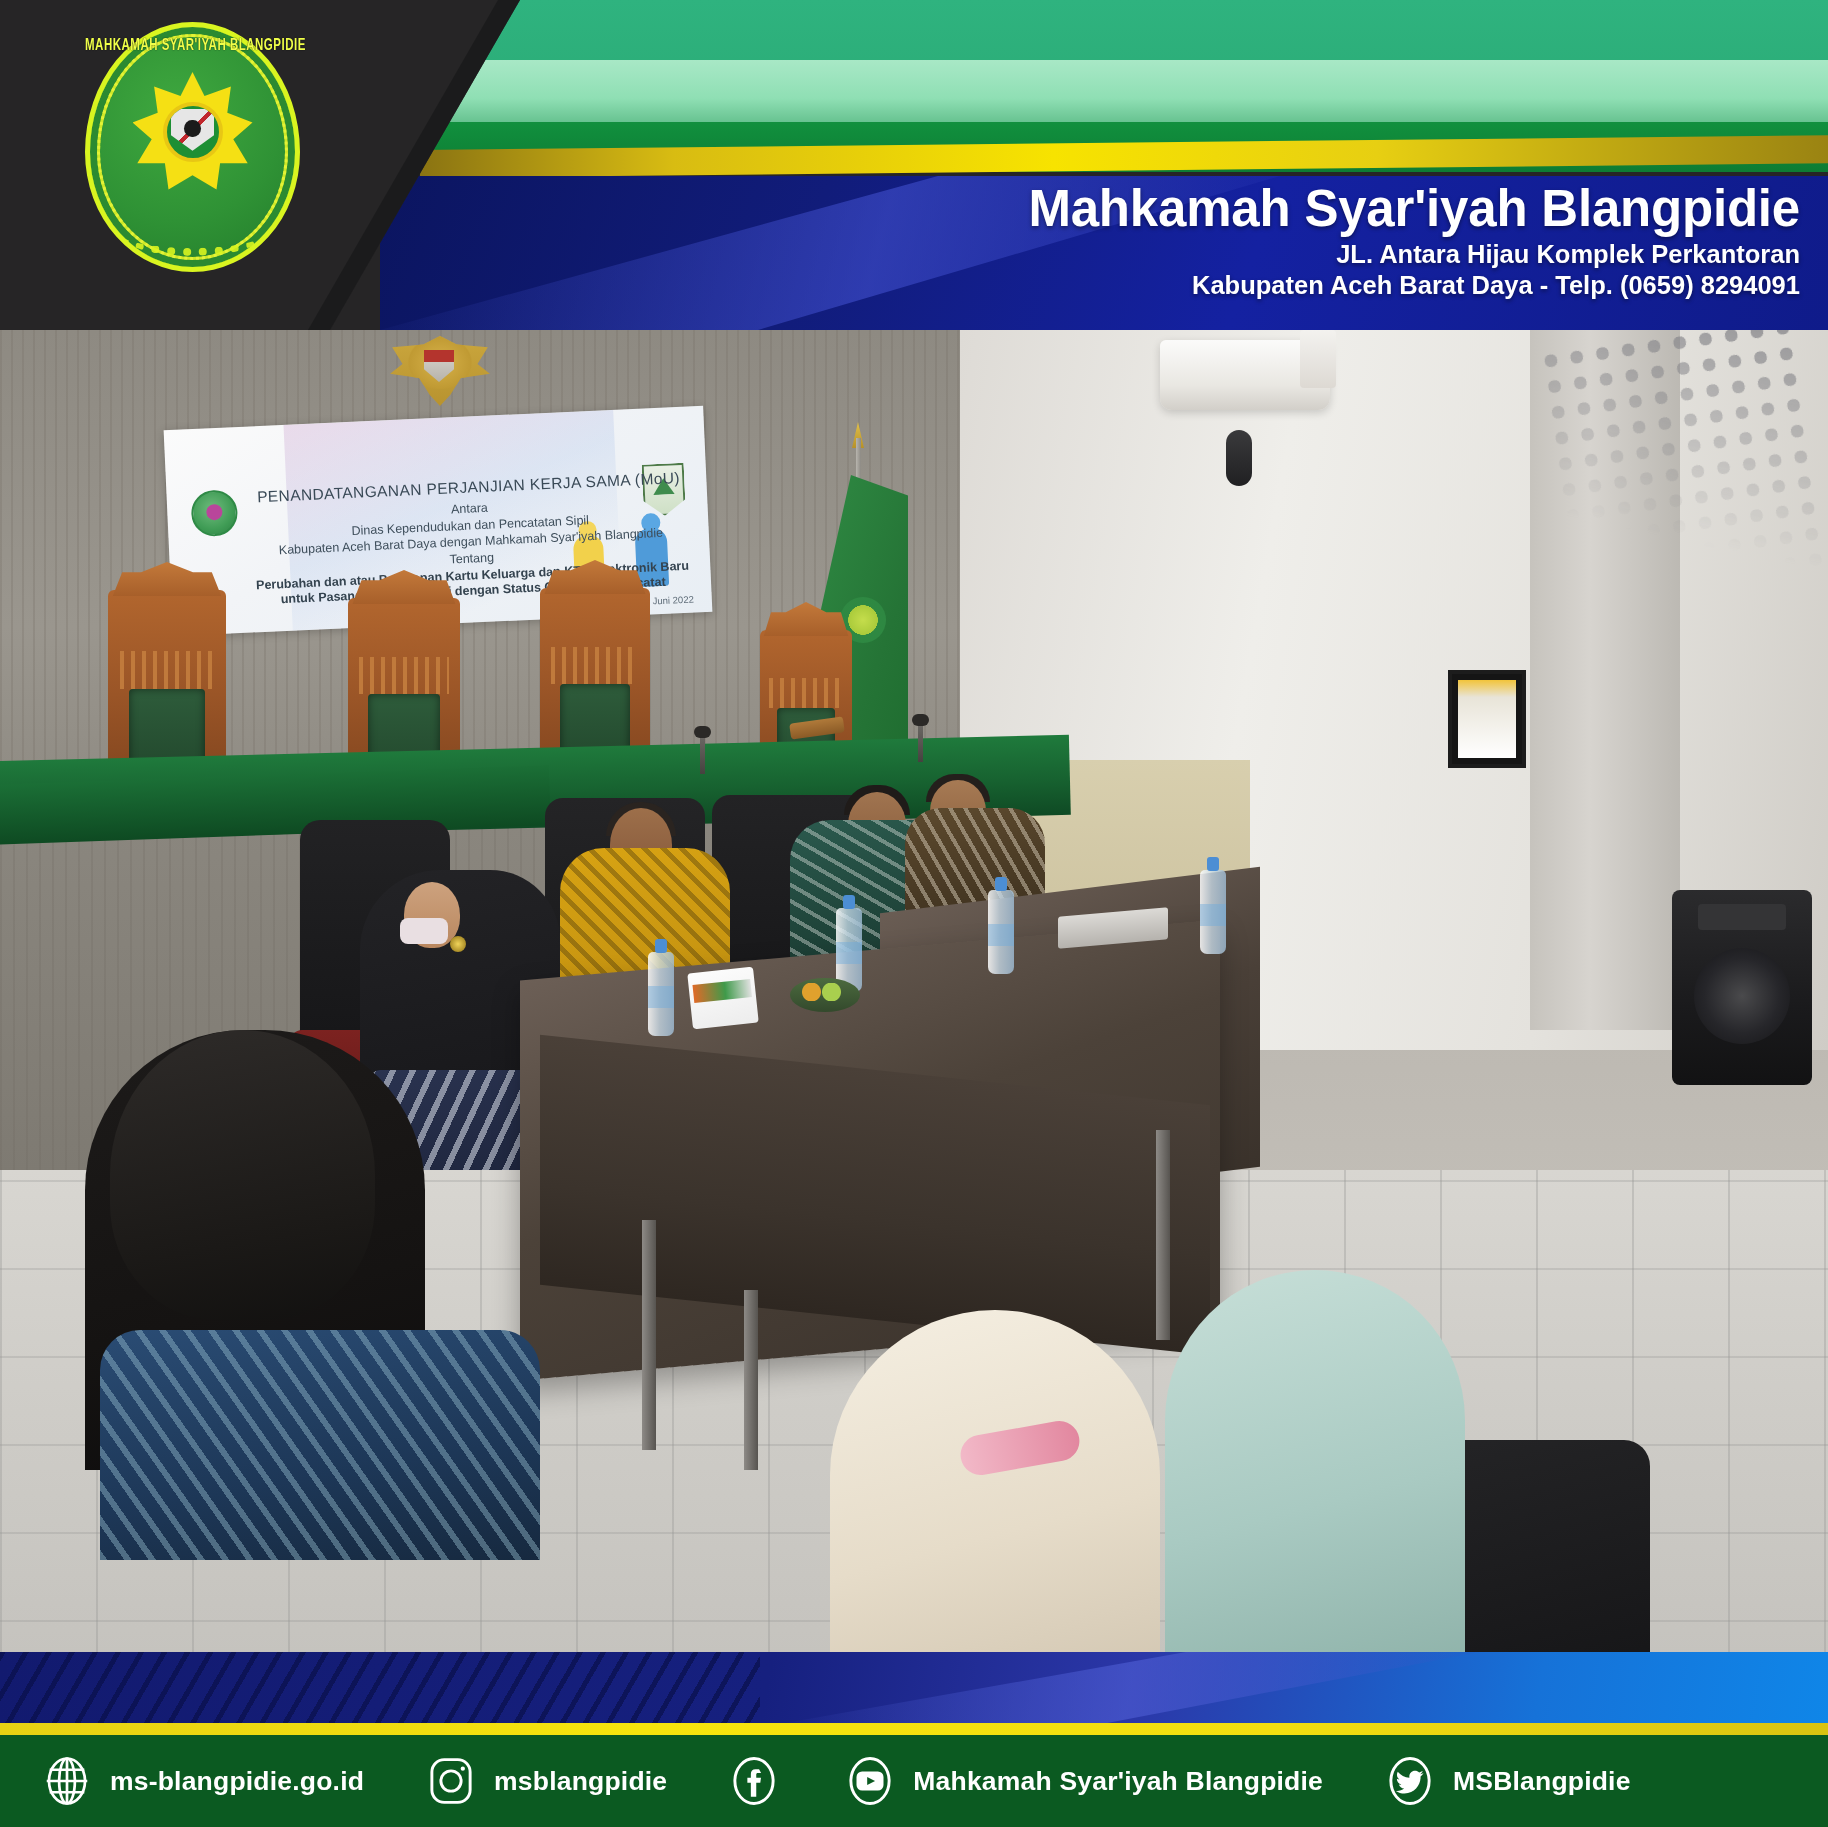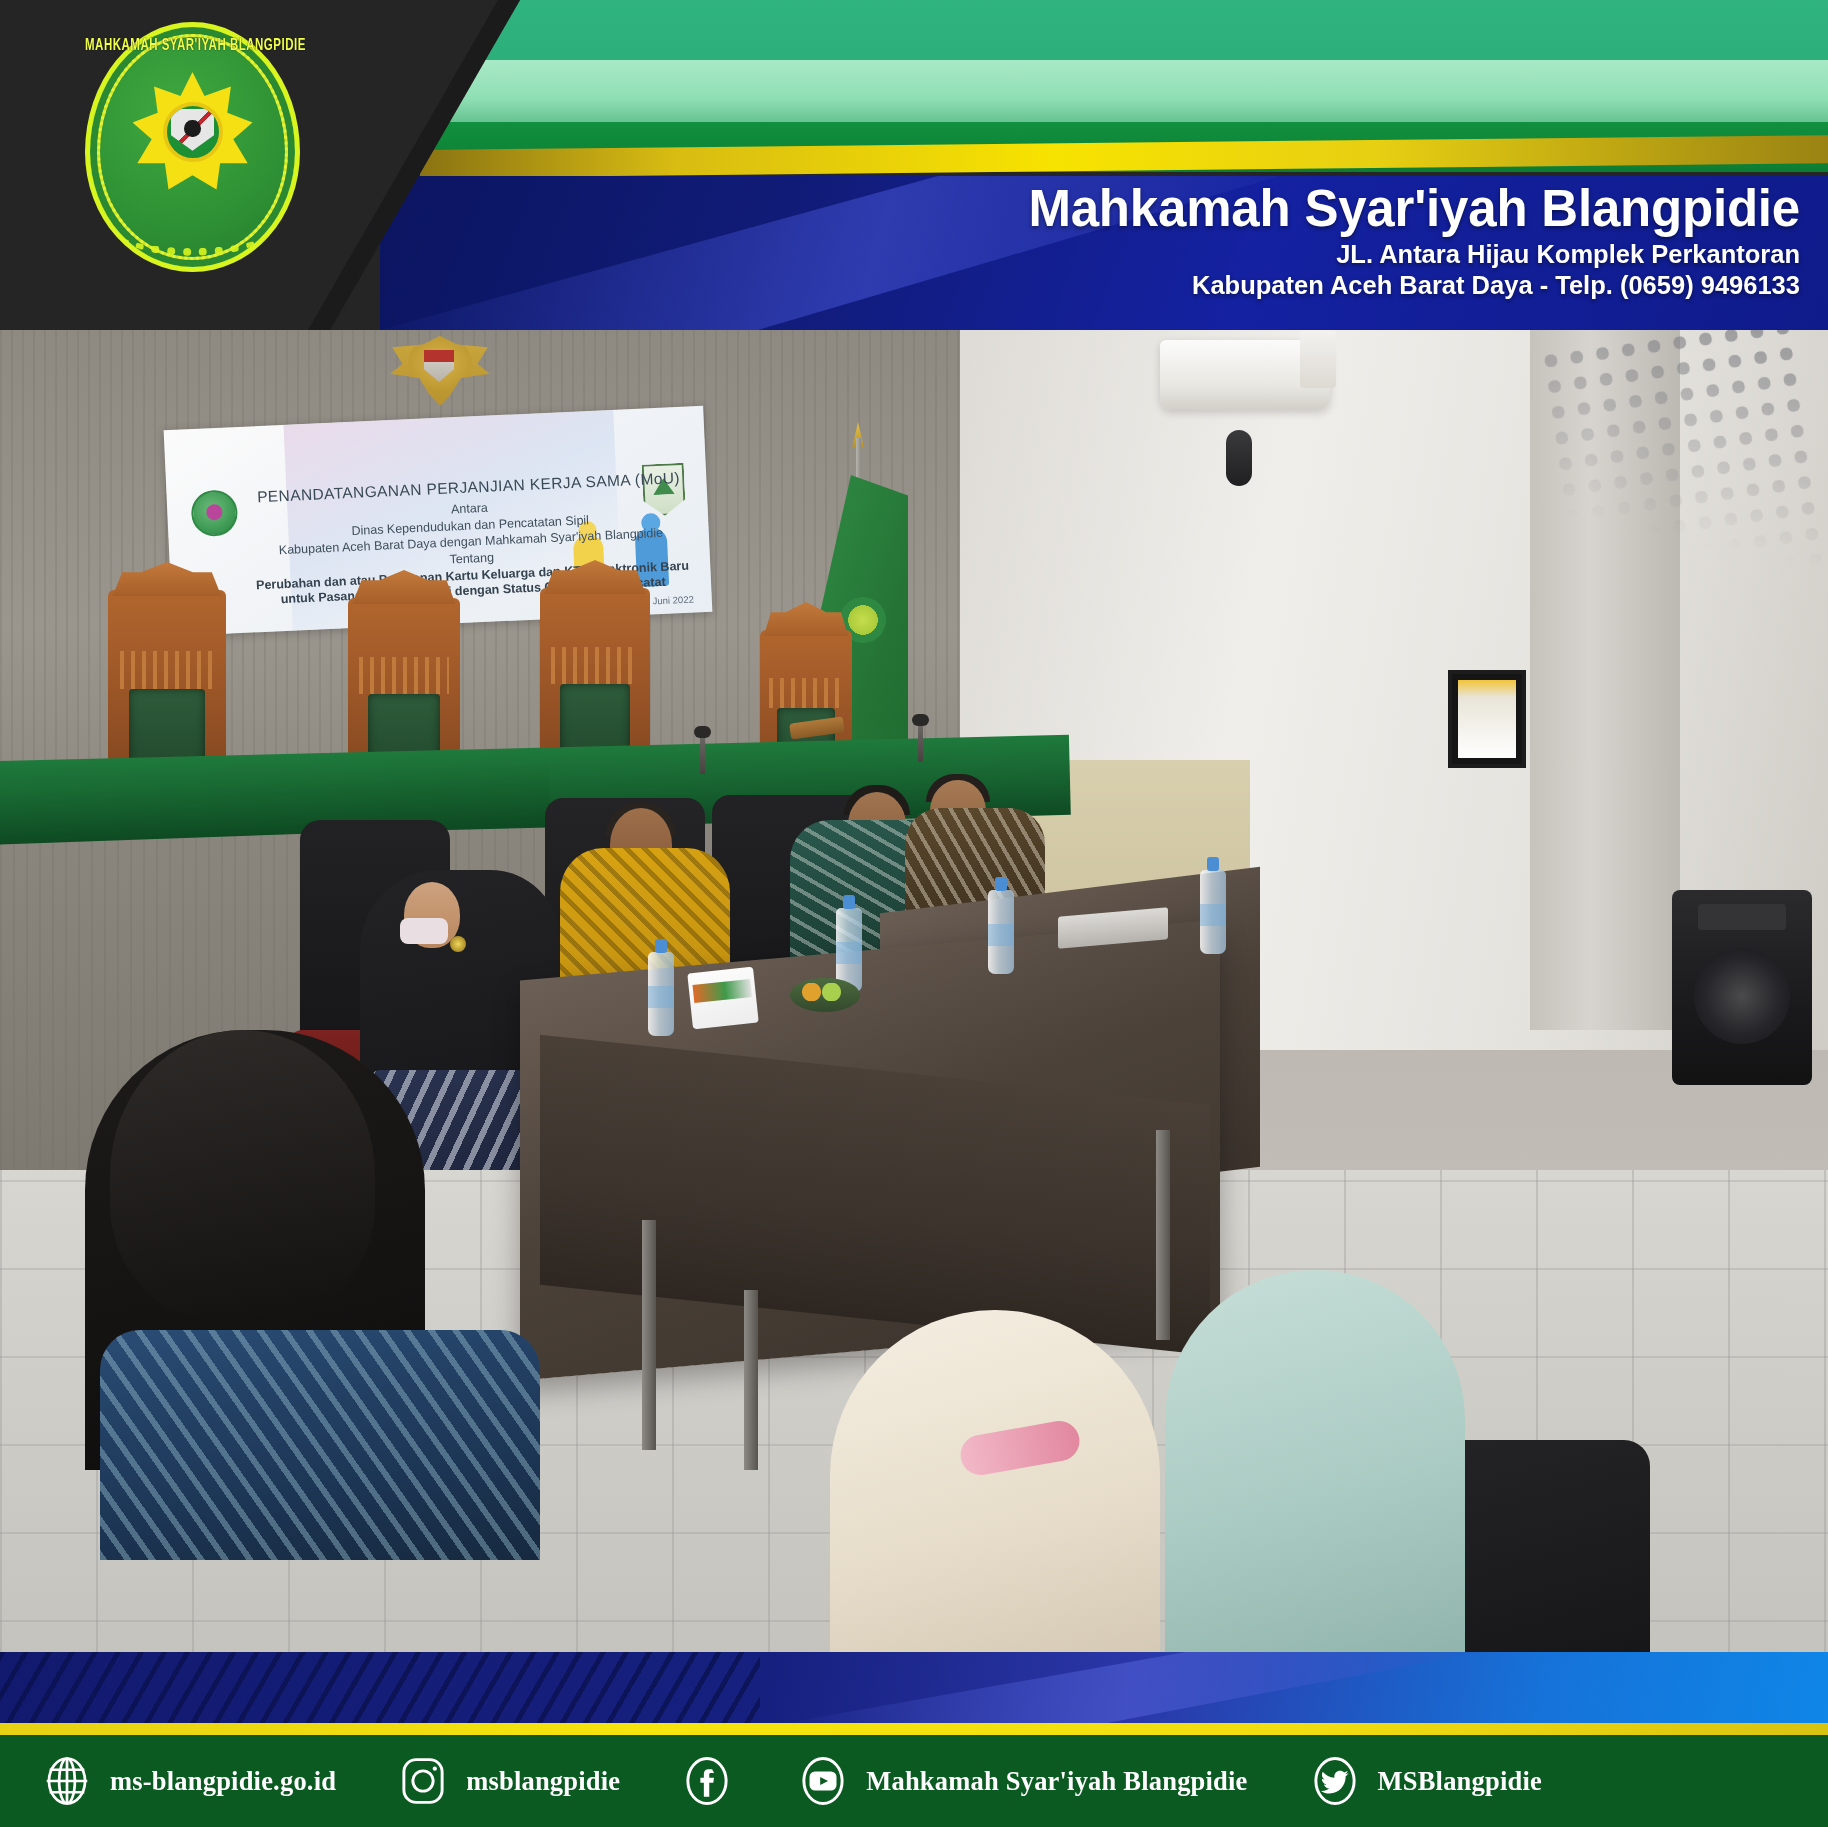--- a/index.html
+++ b/index.html
@@ -601,21 +601,20 @@
   .foot-yellow {
     position:absolute; left:0; bottom:92px; width:1828px; height:12px;
     background:linear-gradient(90deg,#e7d113 0%,#f6e40d 35%,#f2de10 70%,#d9c311 100%);
   }
   .footer {
     position:absolute; left:0; bottom:0; width:1828px; height:92px;
     background:#0b5a21;
     display:flex; align-items:center;
     padding-left:40px;
     gap:0;
-    font-family:Liberation Serif, serif;
   }
   .f-item { display:flex; align-items:center; gap:16px; }
   .f-label { color:#ffffff; font-size:26.5px; font-weight:bold; white-space:nowrap; letter-spacing:.2px; }
   .f-gap-s { width:46px; }
   .f-gap-l { width:60px; }
   .ic { width:54px; height:54px; flex:0 0 54px; position:relative; }
   .ic svg { width:100%; height:100%; display:block; }
 </style>
 </head>
 <body>
@@ -638,21 +637,21 @@
       <div class="logo-ringtext"></div>
       <div class="logo-ring-label">MAHKAMAH SYAR'IYAH BLANGPIDIE</div>
       <div class="logo-star"></div>
       <div class="logo-crest"></div>
       <div class="logo-wreath"></div>
     </div>
 
     <div class="hdr-titles">
       <div class="hdr-title-main">Mahkamah Syar'iyah Blangpidie</div>
       <div class="hdr-title-sub1">JL. Antara Hijau Komplek Perkantoran</div>
-      <div class="hdr-title-sub2">Kabupaten Aceh Barat Daya - Telp. (0659) 9496133</div>
+      <div class="hdr-title-sub2">Kabupaten Aceh Barat Daya - Telp. (0659) 8294091</div>
     </div>
   </div>
 
   <div class="photo">
 
     <div class="wall-wood"></div>
     <div class="wall-white-r"></div>
     <div class="wall-col"></div>
     <div class="wall-beige"></div>
     <div class="wall-wood2"></div>

